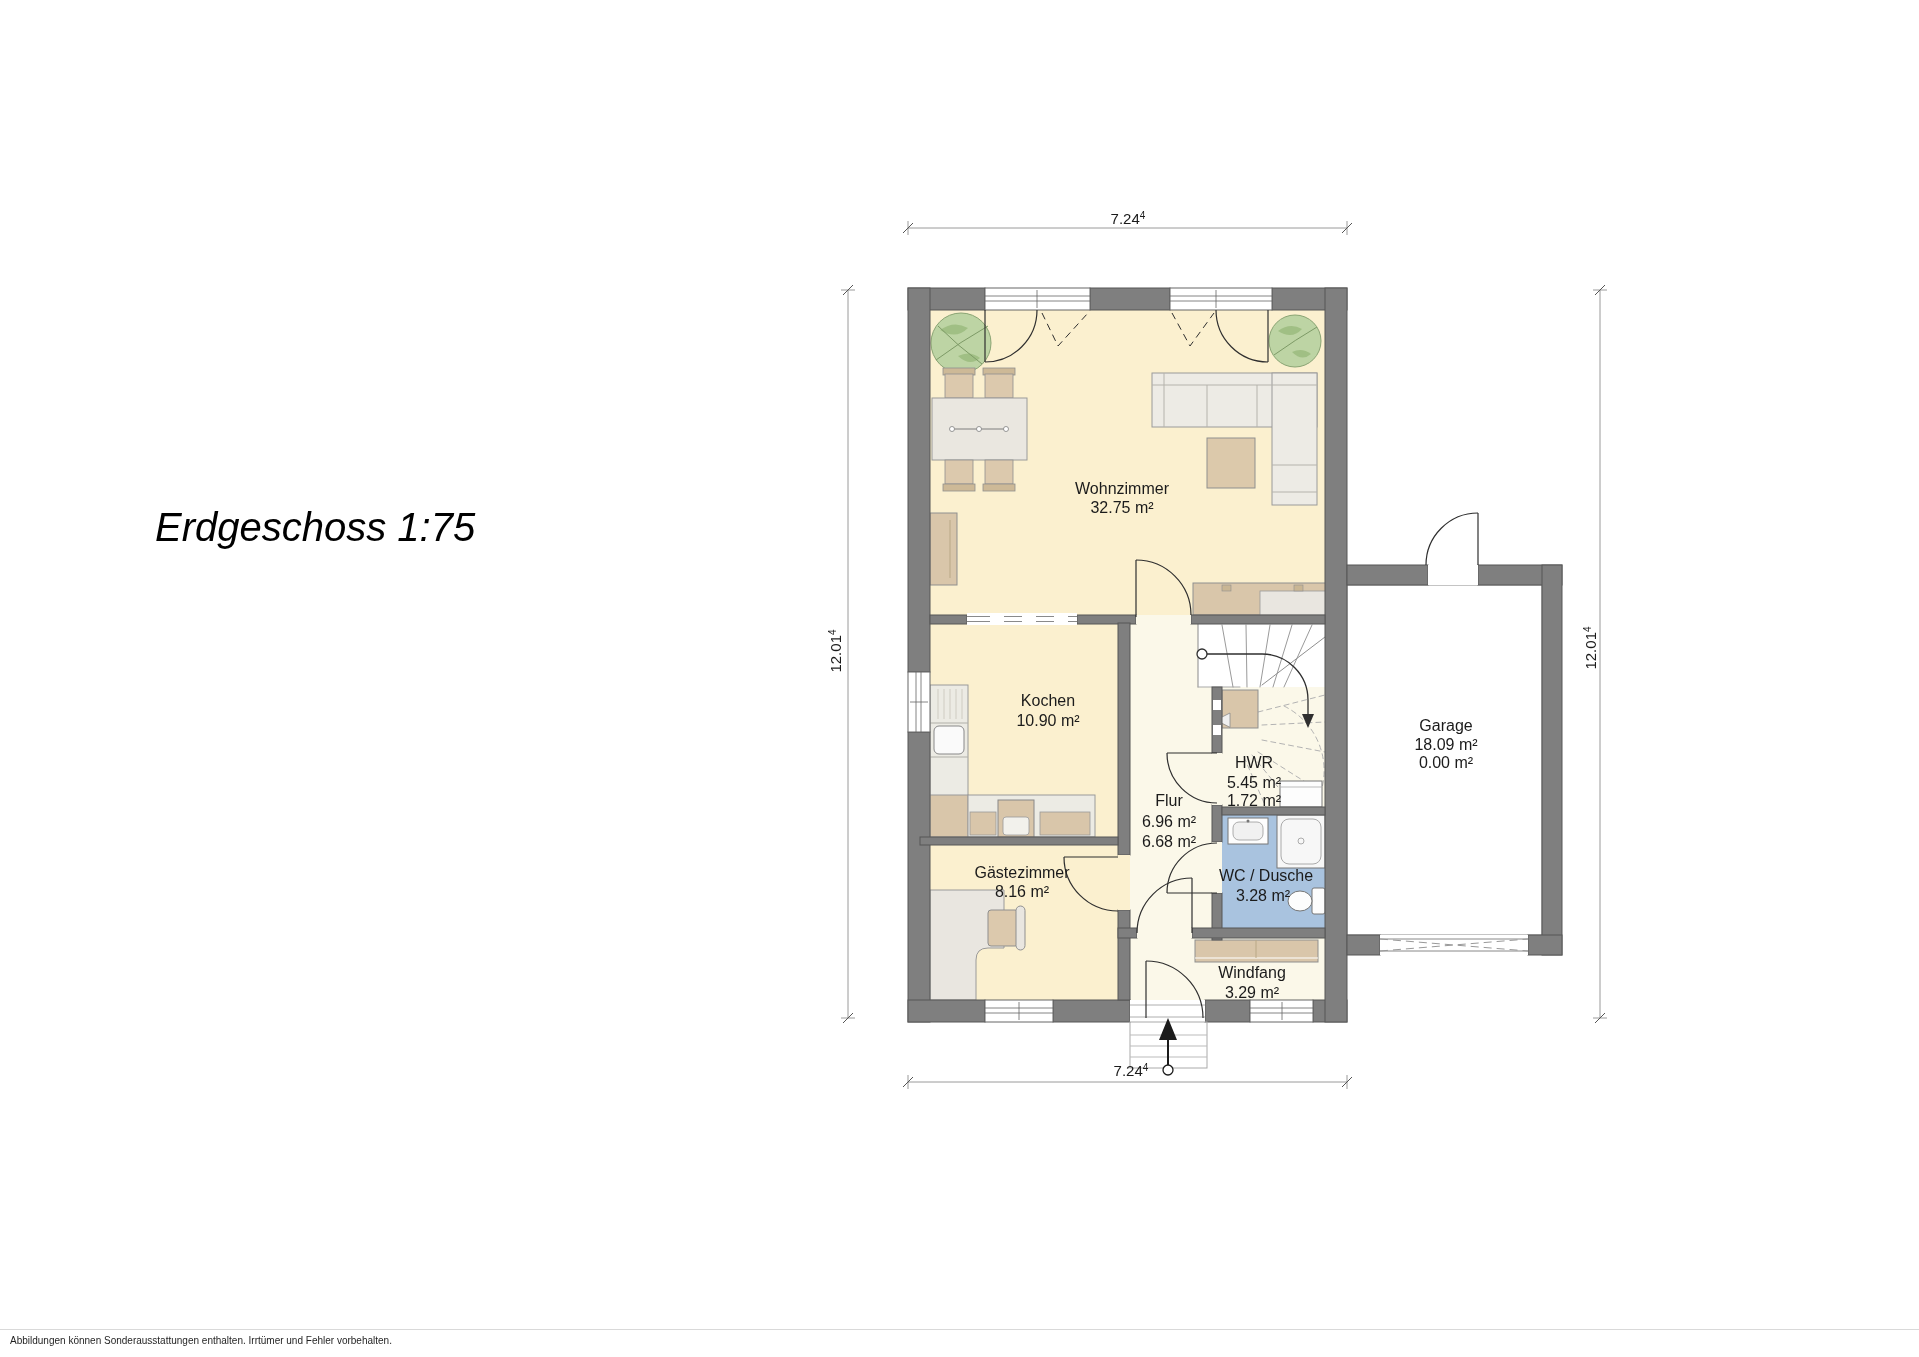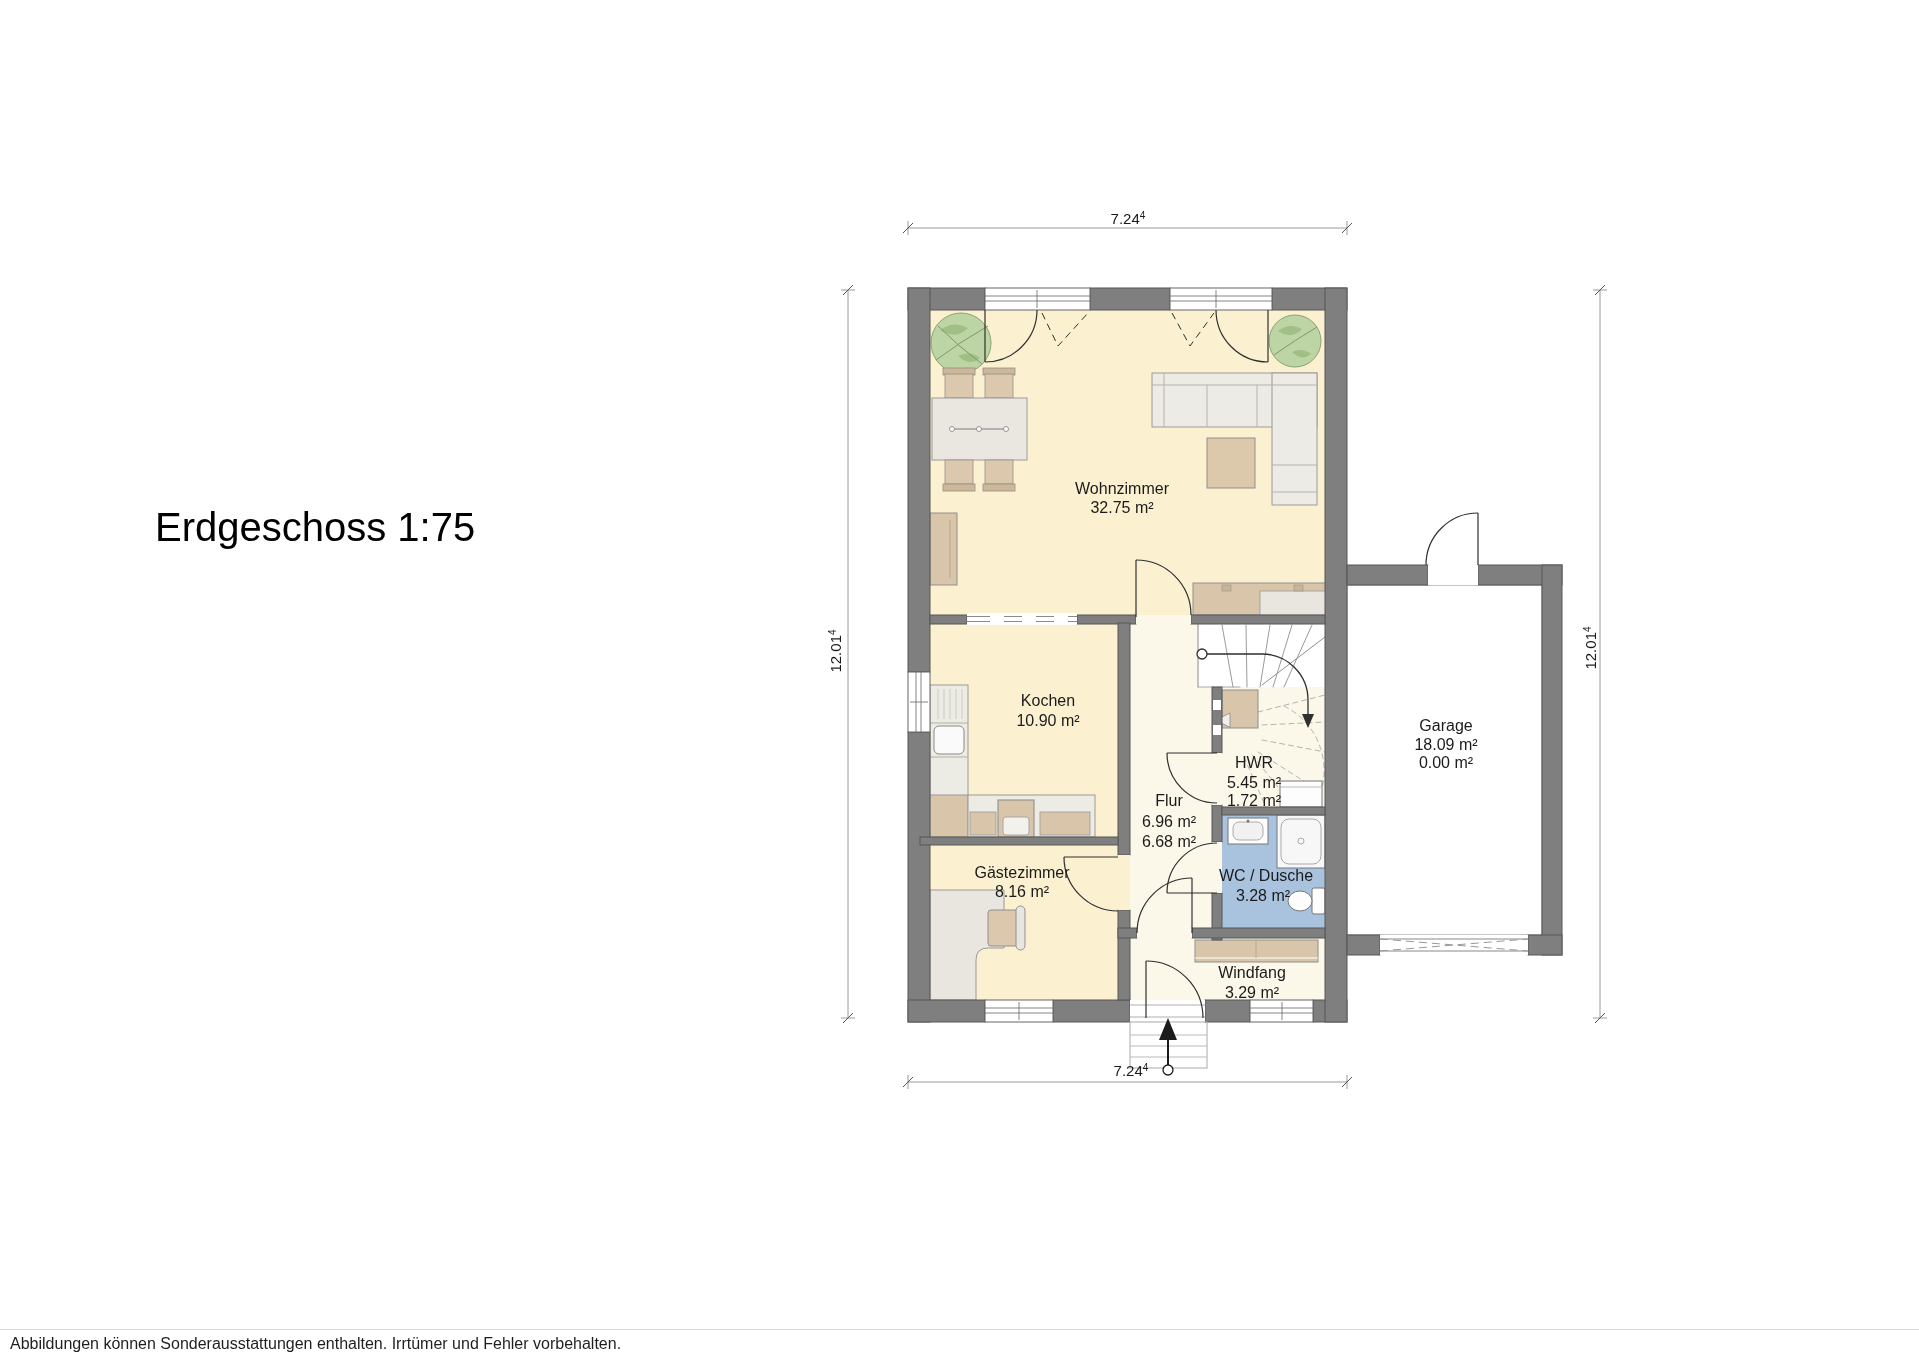--- a/index.html
+++ b/index.html
@@ -1,21 +1,21 @@
 <!DOCTYPE html>
 <html><head>
 <meta charset="utf-8">
 <style>
   html,body{margin:0;padding:0;background:#fff;}
   #page{position:relative;width:1919px;height:1357px;background:#ffffff;overflow:hidden;
         font-family:"Liberation Sans",sans-serif;}
   #plan-svg{position:absolute;left:0;top:0;}
-  #plan-title{position:absolute;left:155px;top:505px;font-size:40px;color:#000;}
+  #plan-title{position:absolute;left:155px;top:505px;font-size:40px;color:#000;font-style:italic;}
   #footer-line{position:absolute;left:0;top:1329px;width:1919px;height:1px;background:#d9d9d9;}
-  #disclaimer{position:absolute;left:10px;top:1335px;font-size:16px;color:#1f1f1f;}
+  #disclaimer{position:absolute;left:10px;top:1335px;font-size:10px;color:#1f1f1f;}
   text{fill:#1b1b1b;font-family:"Liberation Sans",sans-serif;}
   .roomlabel{font-size:16px;}
   .dimlabel{font-size:15px;}
 </style>
 </head>
 <body>
 
 <div id="page">
 
   <div id="plan-title">Erdgeschoss 1:75</div>

